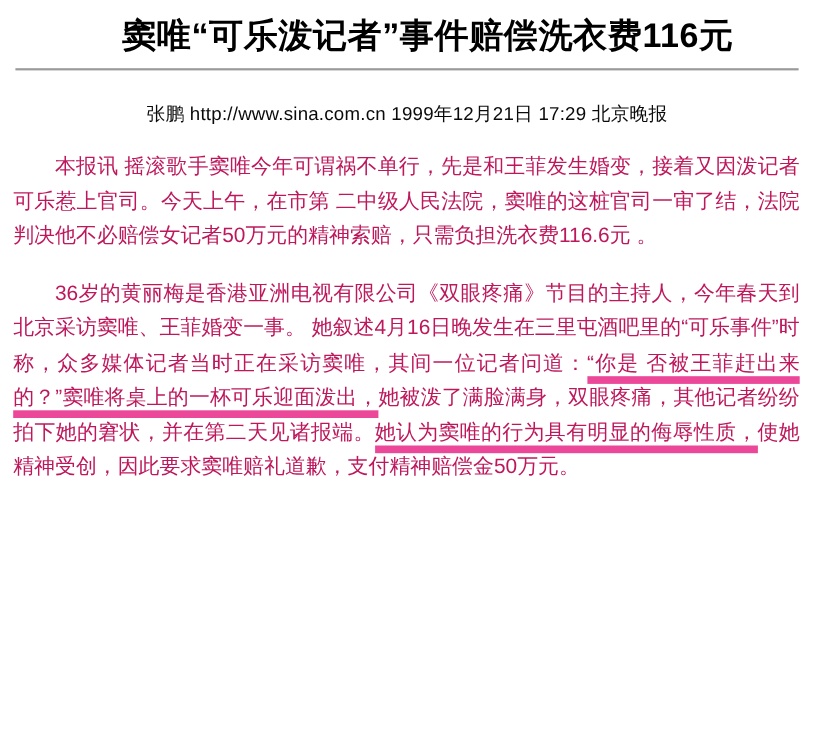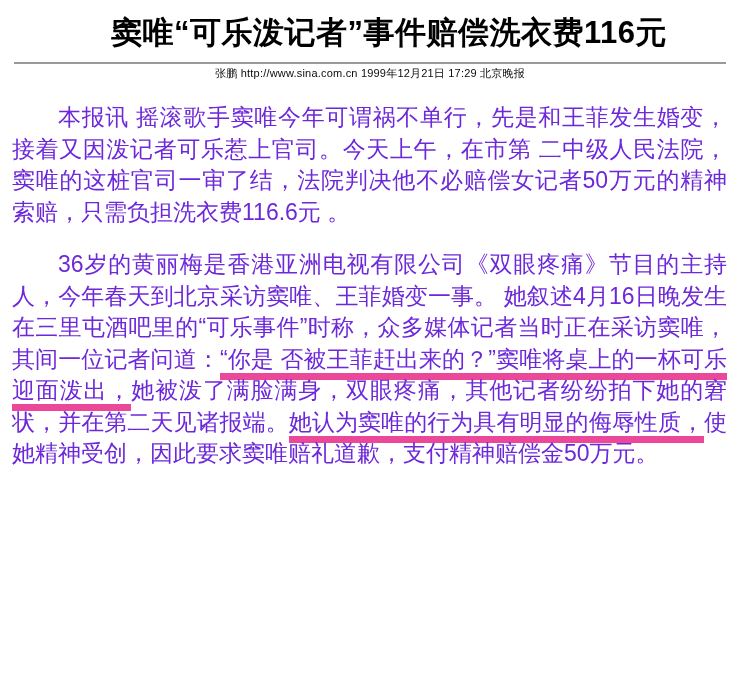--- a/index.html
+++ b/index.html
@@ -25,33 +25,33 @@
     color: #000000;
     line-height: 40px;
     padding-left: 38px;
   }
   .divider {
     border: none;
     border-top: 2px solid #9a9a9a;
     margin: 9px 14px 0 14px;
   }
   .byline {
-    margin-top: 2px;
+    margin-top: 28px;
     text-align: center;
-    font-size: 11px;
+    font-size: 17px;
     font-weight: 400;
     color: #0a0a0a;
     letter-spacing: 0.2px;
   }
   .article {
     margin: 9px 13px 12px 12px;
-    font-size: 23px;
+    font-size: 19px;
     line-height: 31.5px;
     text-align: justify;
-    color: #6d28d9;
+    color: #be185d;
   }
   .article p.para {
     text-indent: 2em;
     margin-top: 21px;
   }
   .marked {
     border-bottom: 7px solid #ec4899;
     padding-bottom: 1px;
   }
 </style>

